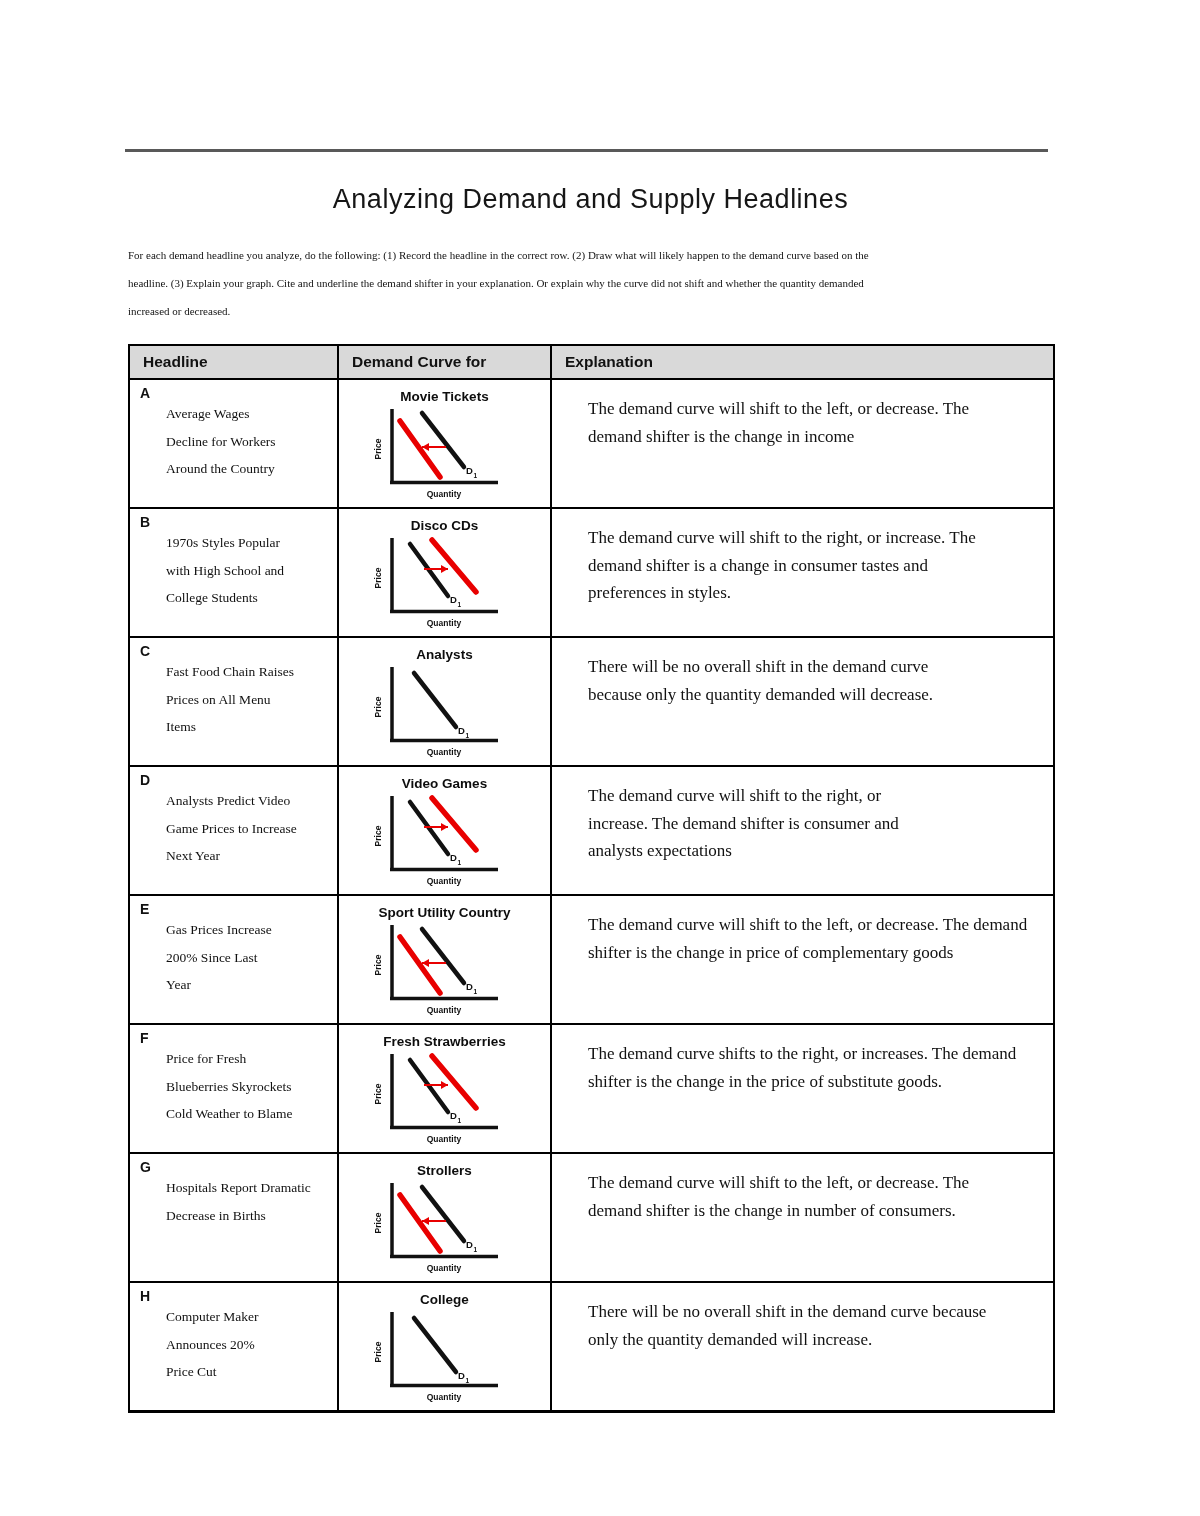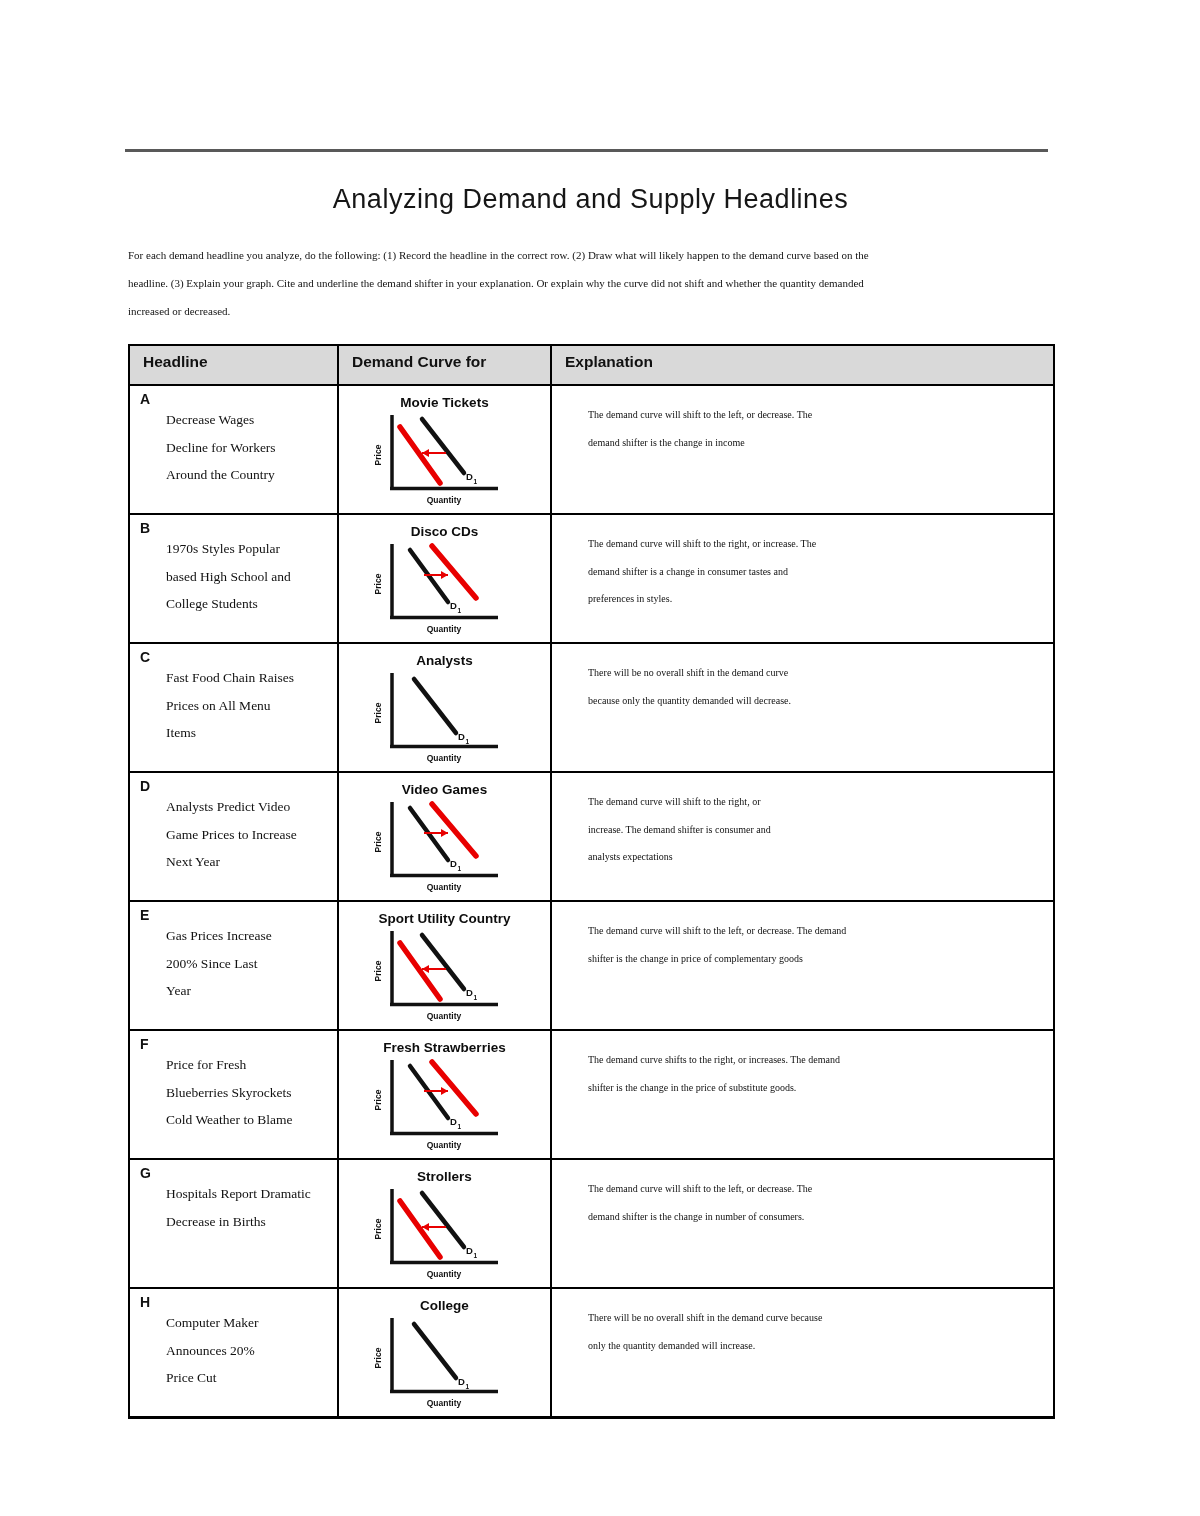--- a/index.html
+++ b/index.html
@@ -42,21 +42,21 @@
   col.c1 { width: 209px; }
   col.c2 { width: 213px; }
   col.c3 { width: 503px; }
   th {
     background: #d9d9d9;
     border: 2px solid #000;
     font-family: "Liberation Sans", sans-serif;
     font-size: 15.5px;
     font-weight: bold;
     text-align: left;
-    padding: 6px 0 12px 13px;
+    padding: 6px 0 6px 13px;
     height: 20px;
     color: #111;
     margin-left: 16px;
   }
   td {
     border: 2px solid #000;
     vertical-align: top;
     height: 111px;
     padding: 0;
   }
@@ -76,21 +76,21 @@
   }
   .cell-graph { text-align: center; padding-top: 9px; margin-left: 24px; }
   .graph-title {
     font-family: "Liberation Sans", sans-serif;
     font-weight: bold;
     font-size: 13.5px;
     color: #0d0d0d;
   }
   .demand-graph { display: inline-block; margin-top: 1px; }
   .explanation-text {
-    font-size: 10px;
+    font-size: 17px;
     line-height: 27.5px;
     padding: 15px 10px 0 36px;
     white-space: pre-line;
   }
 </style>
 </head>
 <body>
 
 <div class="page">
   <div class="top-rule"></div>
@@ -107,21 +107,21 @@
         <tr>
           <th>Headline</th>
           <th>Demand Curve for</th>
           <th>Explanation</th>
         </tr>
       </thead>
       <tbody>
   <tr>
     <td class="cell-headline">
       <div class="row-letter">A</div>
-      <div class="headline-text">Decrease Wages
+      <div class="headline-text">Average Wages
 Decline for Workers
 Around the Country</div>
     </td>
     <td class="cell-graph">
       <div class="graph-title">Movie Tickets</div>
       <svg class="demand-graph" width="150" height="98" viewBox="0 0 150 98">
                 <line x1="22" y1="4" x2="22" y2="79" stroke="#111111" stroke-width="3.5"></line>
                 <line x1="20" y1="77.5" x2="128" y2="77.5" stroke="#111111" stroke-width="3.5"></line>
                 <text x="11" y="44" transform="rotate(-90 11 44)" text-anchor="middle" font-size="8.5" font-weight="bold" font-family="&quot;Liberation Sans&quot;, sans-serif" fill="#111">Price</text>
                 <text x="74" y="92" text-anchor="middle" font-size="8.5" font-weight="bold" font-family="&quot;Liberation Sans&quot;, sans-serif" fill="#111">Quantity</text>
@@ -136,21 +136,21 @@
     <td class="cell-explanation">
       <div class="explanation-text">The demand curve will shift to the left, or decrease. The
 demand shifter is the change in income</div>
     </td>
   </tr>
 
   <tr>
     <td class="cell-headline">
       <div class="row-letter">B</div>
       <div class="headline-text">1970s Styles Popular
-based High School and
+with High School and
 College Students</div>
     </td>
     <td class="cell-graph">
       <div class="graph-title">Disco CDs</div>
       <svg class="demand-graph" width="150" height="98" viewBox="0 0 150 98">
                 <line x1="22" y1="4" x2="22" y2="79" stroke="#111111" stroke-width="3.5"></line>
                 <line x1="20" y1="77.5" x2="128" y2="77.5" stroke="#111111" stroke-width="3.5"></line>
                 <text x="11" y="44" transform="rotate(-90 11 44)" text-anchor="middle" font-size="8.5" font-weight="bold" font-family="&quot;Liberation Sans&quot;, sans-serif" fill="#111">Price</text>
                 <text x="74" y="92" text-anchor="middle" font-size="8.5" font-weight="bold" font-family="&quot;Liberation Sans&quot;, sans-serif" fill="#111">Quantity</text>
                 <line x1="40" y1="10" x2="78" y2="62" stroke="#111111" stroke-width="4.5" stroke-linecap="round"></line>

